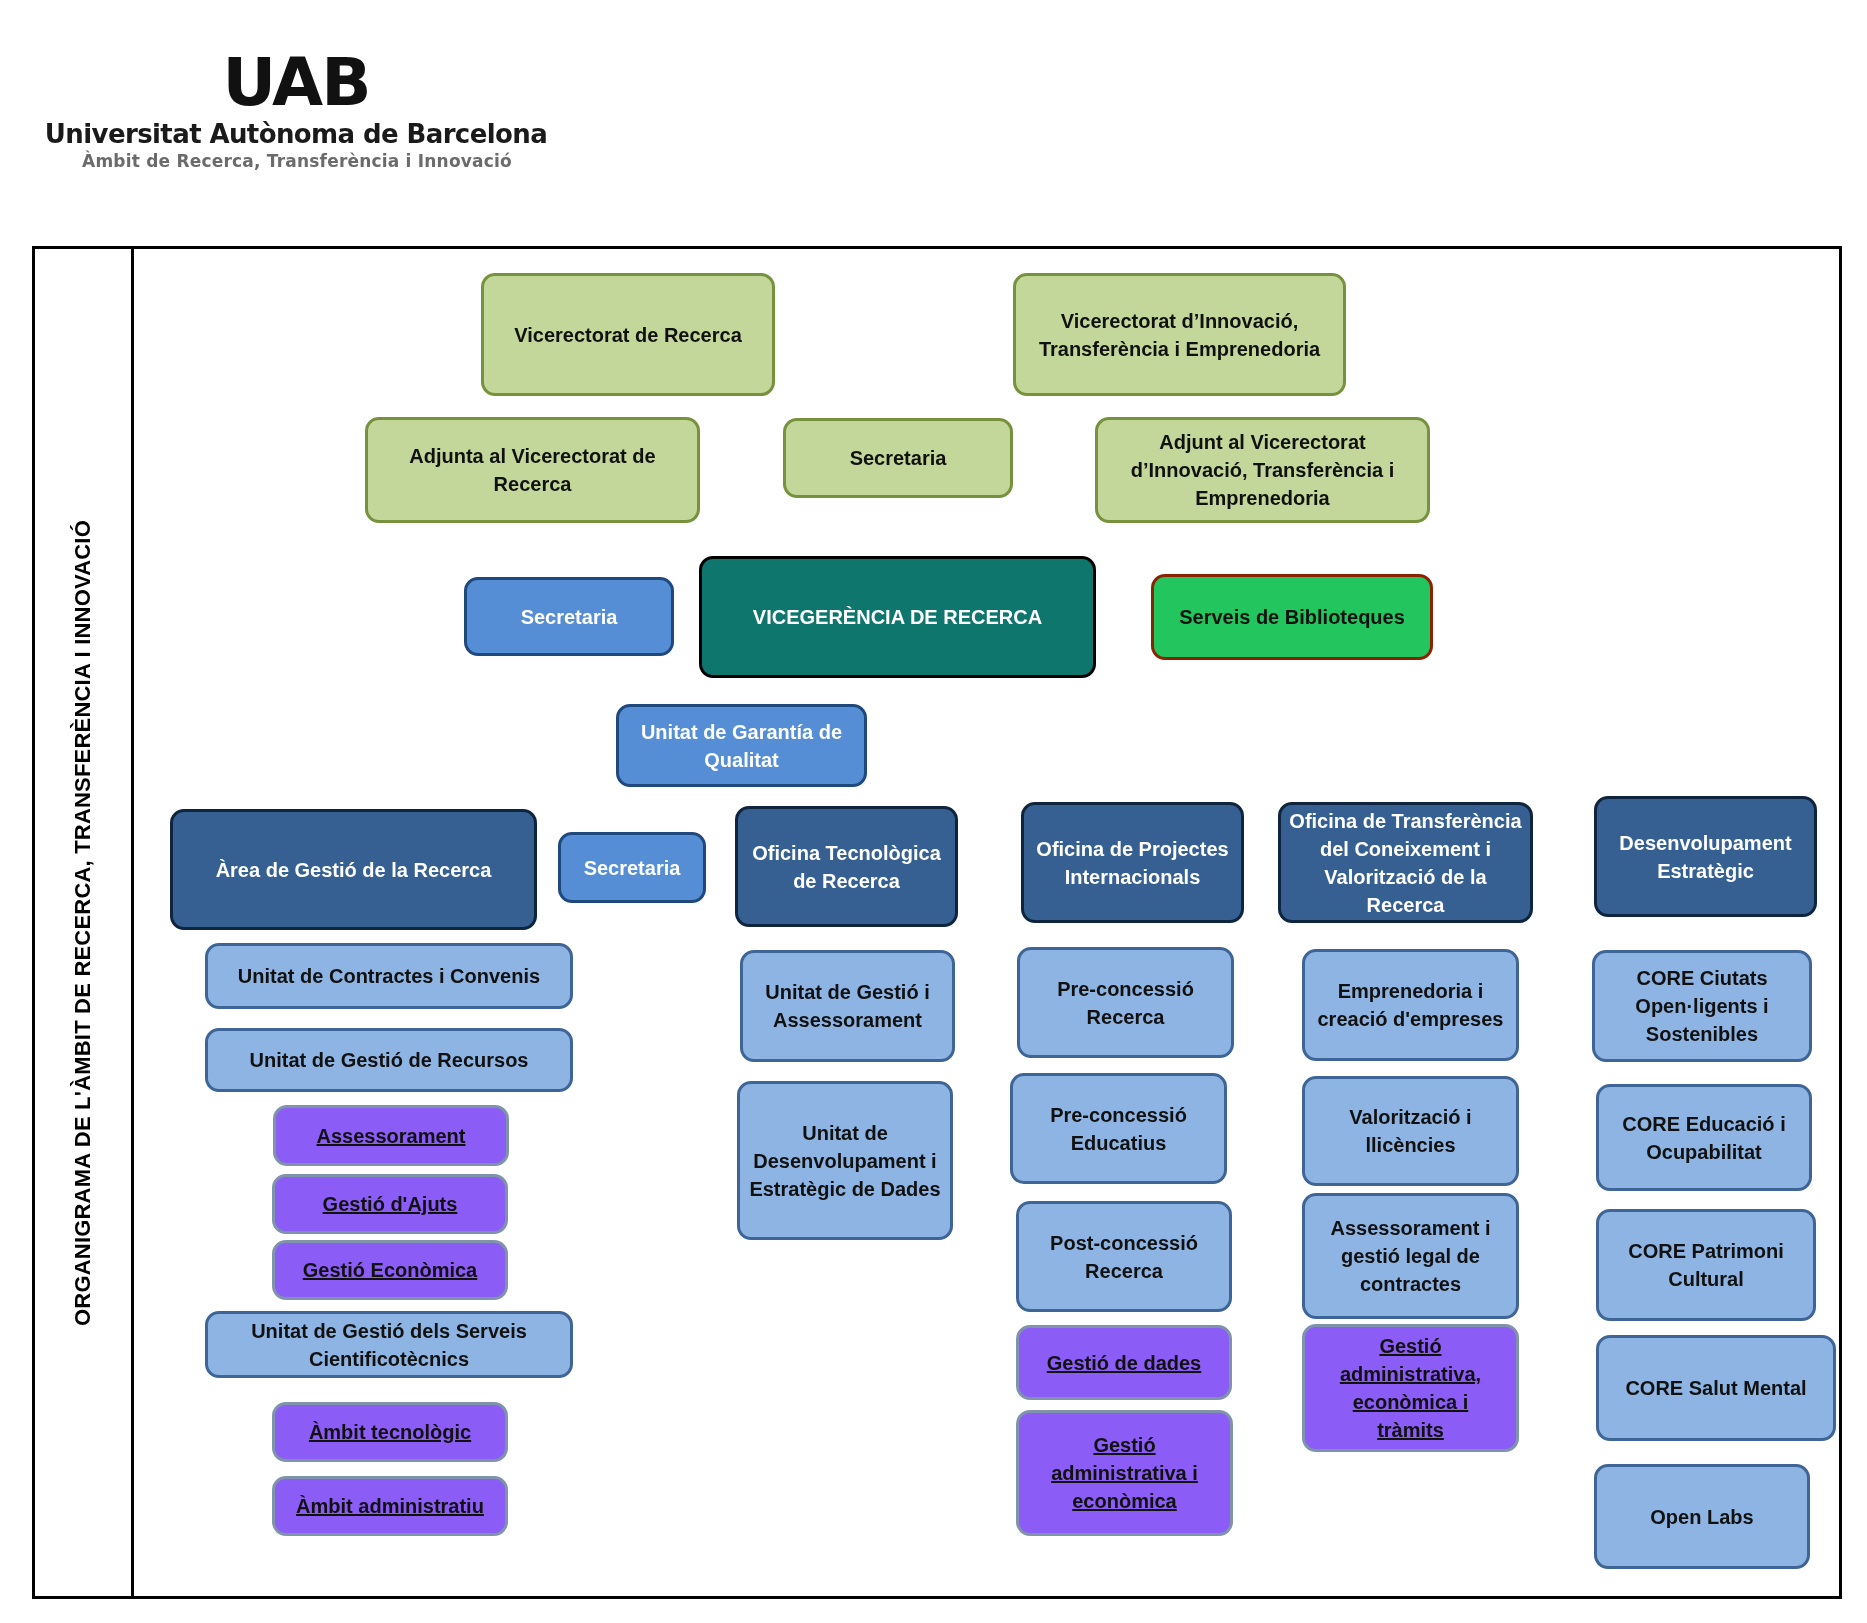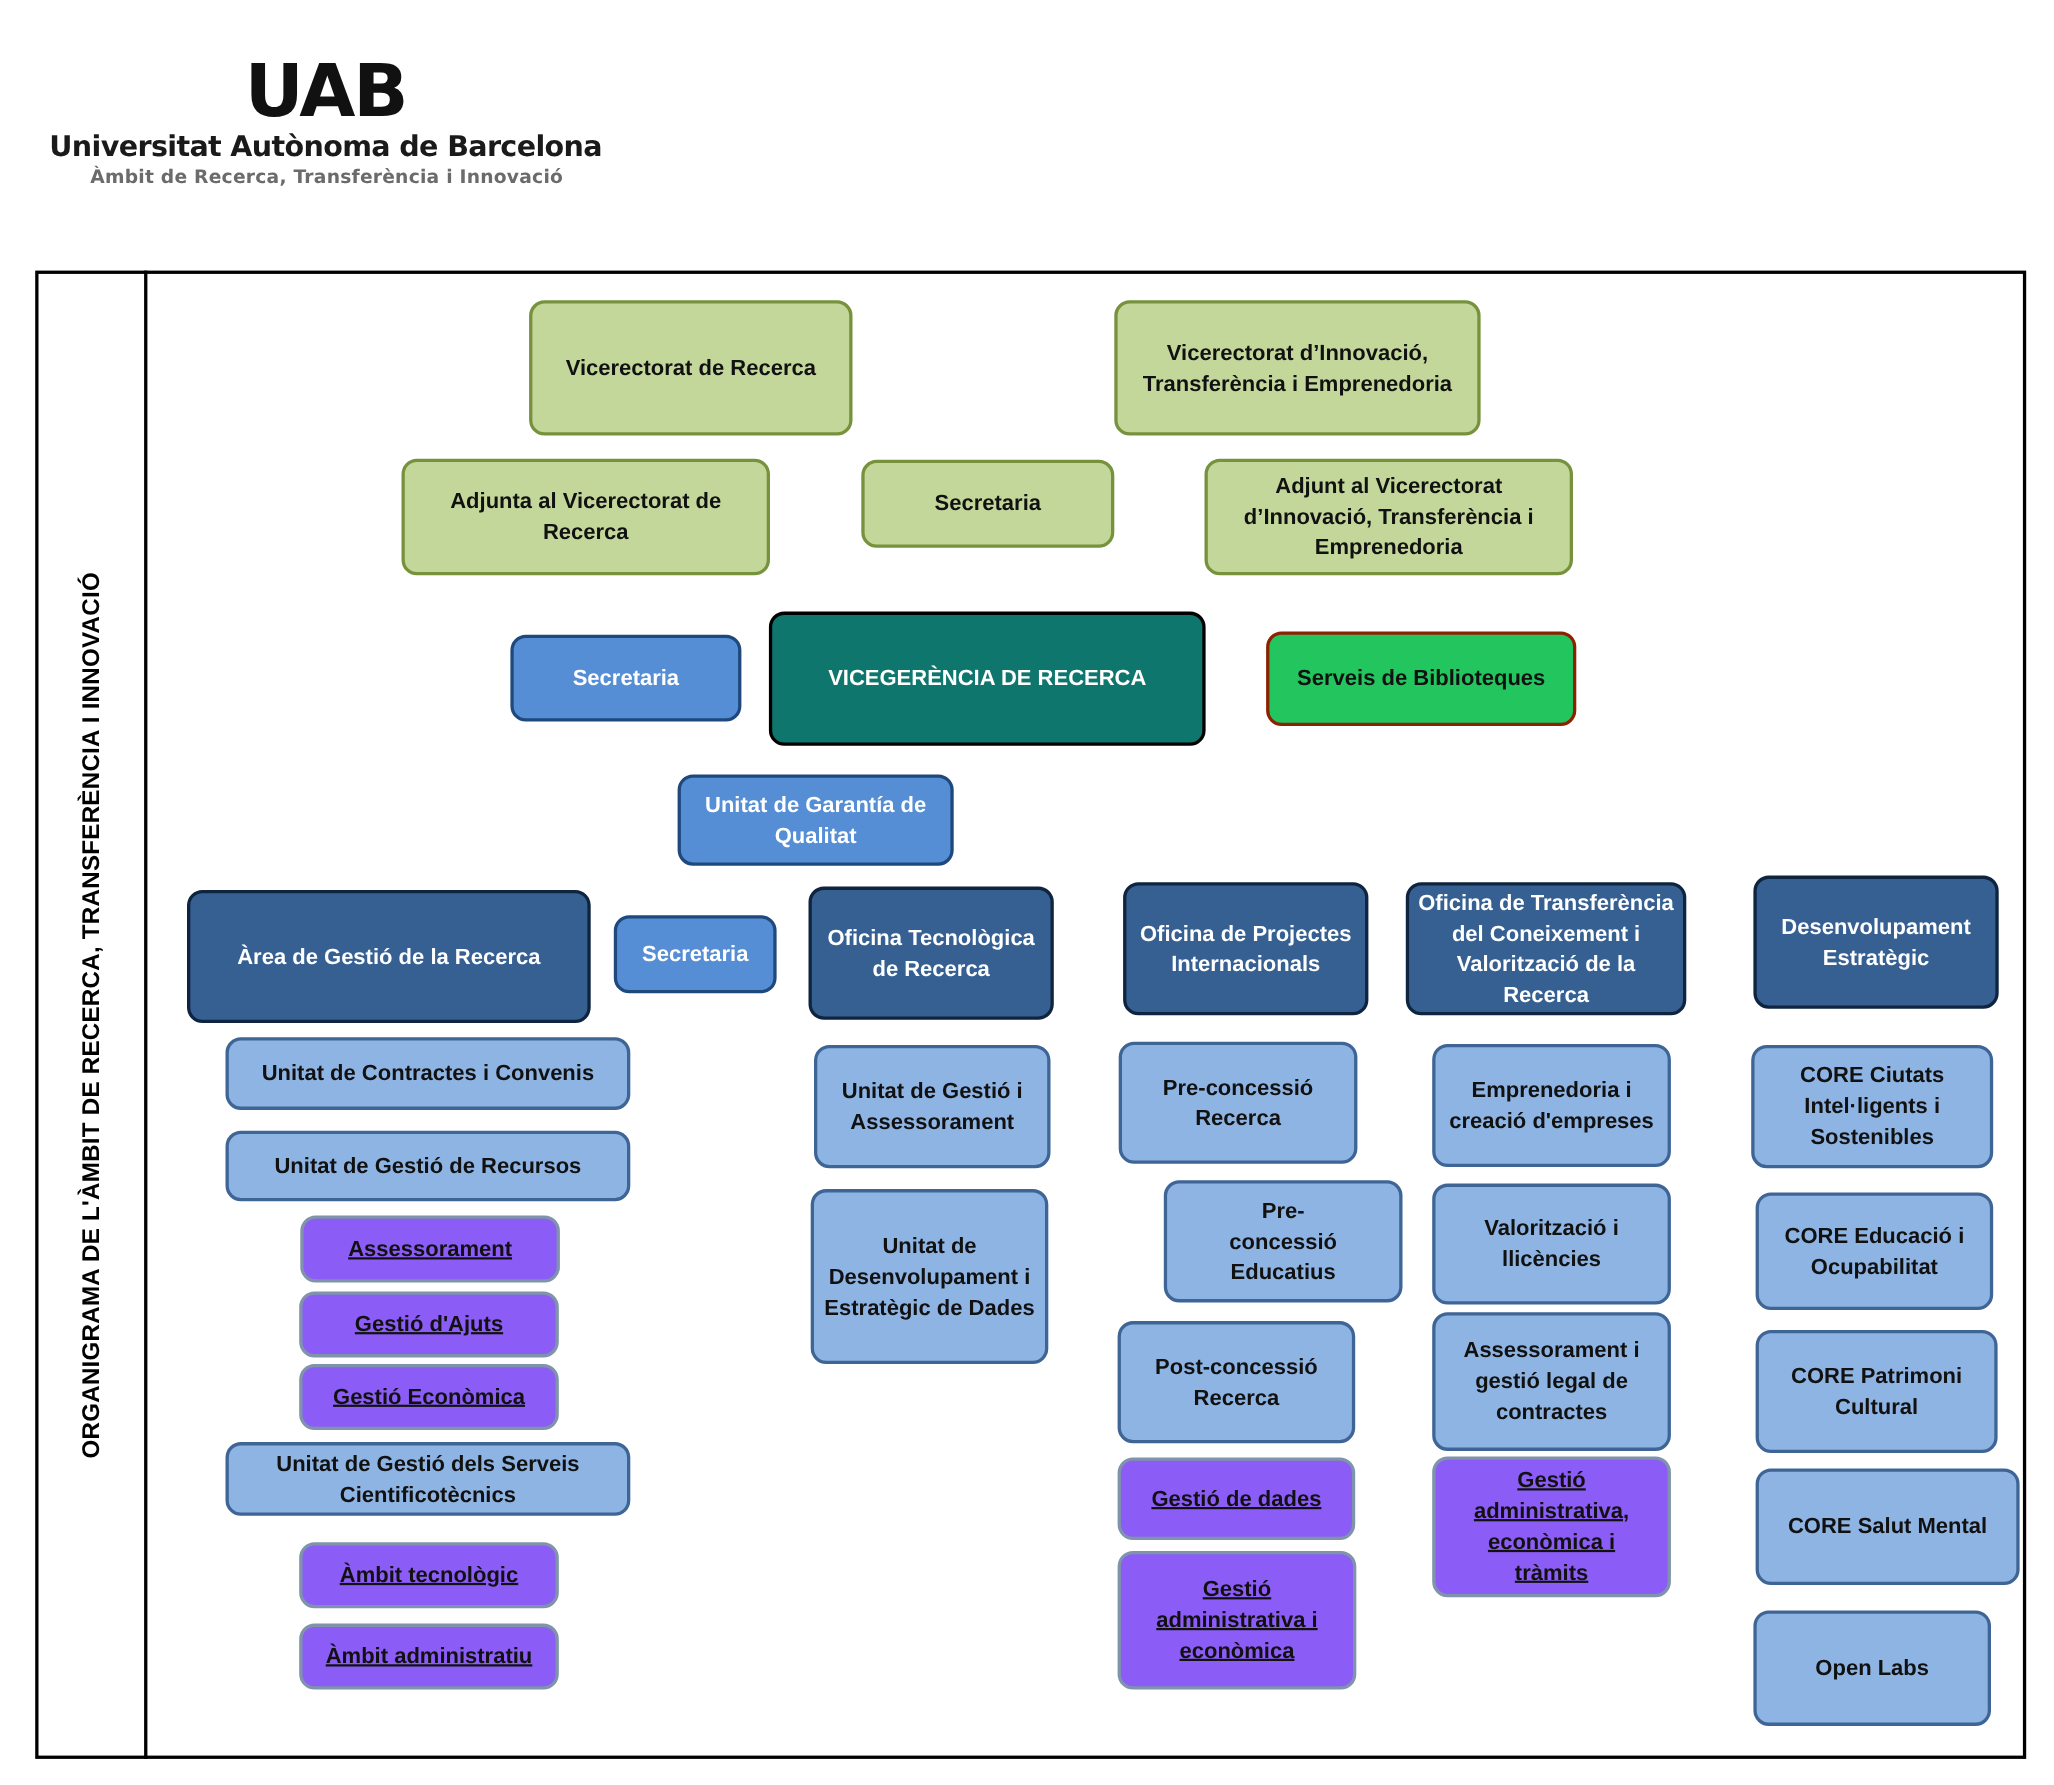--- a/index.html
+++ b/index.html
@@ -112,21 +112,21 @@
 <div class="box light-blue" style="left:740px;top:950px;width:215px;height:112px;padding:4px 14px;">
     <span>Unitat de Gestió i Assessorament</span>
   </div>
 <div class="box light-blue" style="left:737px;top:1081px;width:216px;height:159px;padding:4px 6px;">
     <span>Unitat de Desenvolupament i Estratègic de Dades</span>
   </div>
 
 <div class="box light-blue" style="left:1017px;top:947px;width:217px;height:111px;padding:4px 30px;">
     <span>Pre-concessió Recerca</span>
   </div>
-<div class="box light-blue" style="left:1010px;top:1073px;width:217px;height:111px;padding:4px 44px;margin-left:48px;">
+<div class="box light-blue" style="left:1010px;top:1073px;width:217px;height:111px;padding:4px 30px;">
     <span>Pre-concessió Educatius</span>
   </div>
 <div class="box light-blue" style="left:1016px;top:1201px;width:216px;height:111px;padding:4px 26px;">
     <span>Post-concessió Recerca</span>
   </div>
 <div class="box pale-blue" style="left:1016px;top:1325px;width:216px;height:75px;">
     <span>Gestió de dades</span>
   </div>
 <div class="box pale-blue" style="left:1016px;top:1410px;width:217px;height:126px;padding:4px 10px;">
     <span>Gestió administrativa i econòmica</span>
@@ -139,21 +139,21 @@
     <span>Valorització i llicències</span>
   </div>
 <div class="box light-blue" style="left:1302px;top:1193px;width:217px;height:126px;padding:4px 18px;">
     <span>Assessorament i gestió legal de contractes</span>
   </div>
 <div class="box pale-blue" style="left:1302px;top:1324px;width:217px;height:128px;padding:4px 14px;">
     <span>Gestió administrativa, econòmica i tràmits</span>
   </div>
 
 <div class="box light-blue" style="left:1592px;top:950px;width:220px;height:112px;padding:4px 30px;">
-    <span>CORE Ciutats Intel·ligents i Sostenibles</span>
+    <span>CORE Ciutats Open·ligents i Sostenibles</span>
   </div>
 <div class="box light-blue" style="left:1596px;top:1084px;width:216px;height:107px;padding:4px 20px;">
     <span>CORE Educació i Ocupabilitat</span>
   </div>
 <div class="box light-blue" style="left:1596px;top:1209px;width:220px;height:112px;padding:4px 24px;">
     <span>CORE Patrimoni Cultural</span>
   </div>
 <div class="box light-blue" style="left:1596px;top:1335px;width:240px;height:106px;">
     <span>CORE Salut Mental</span>
   </div>

